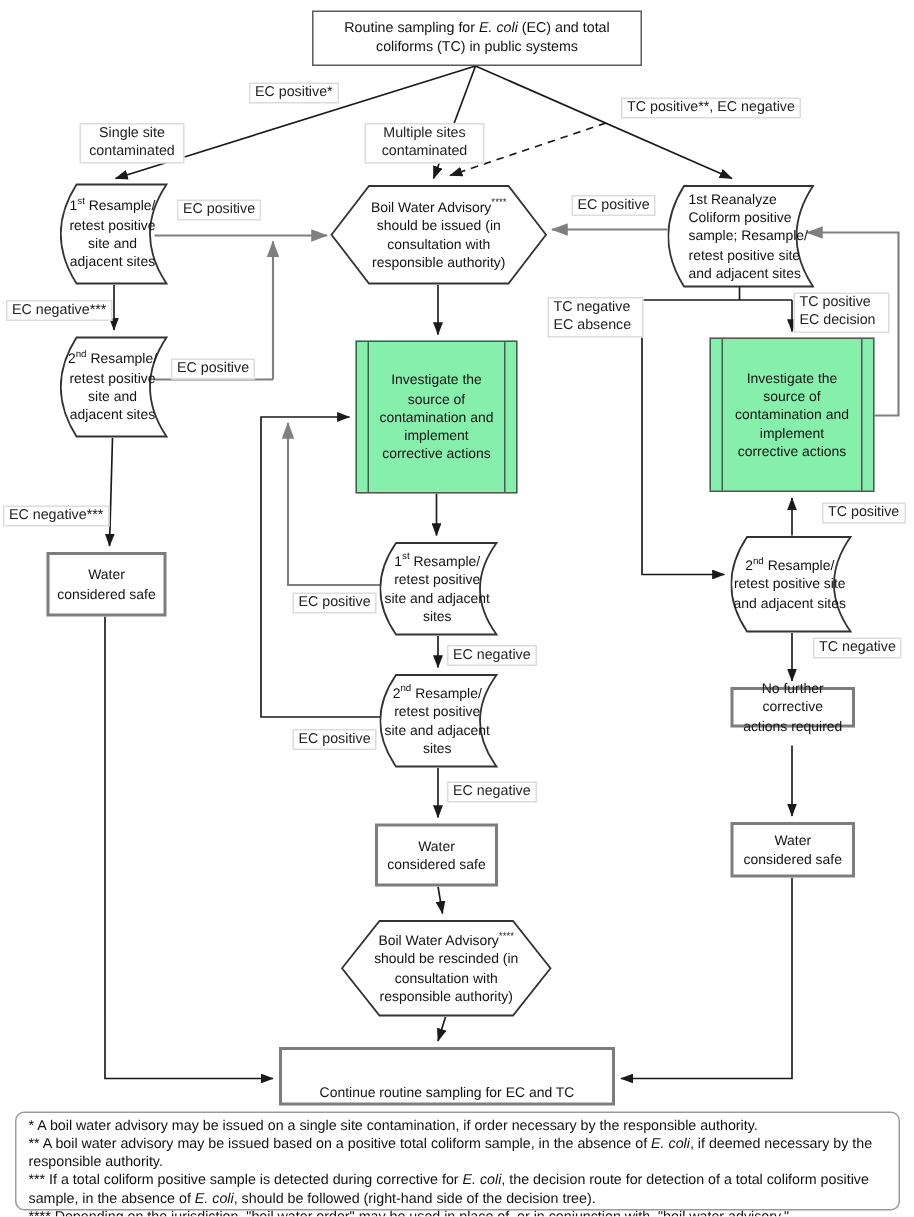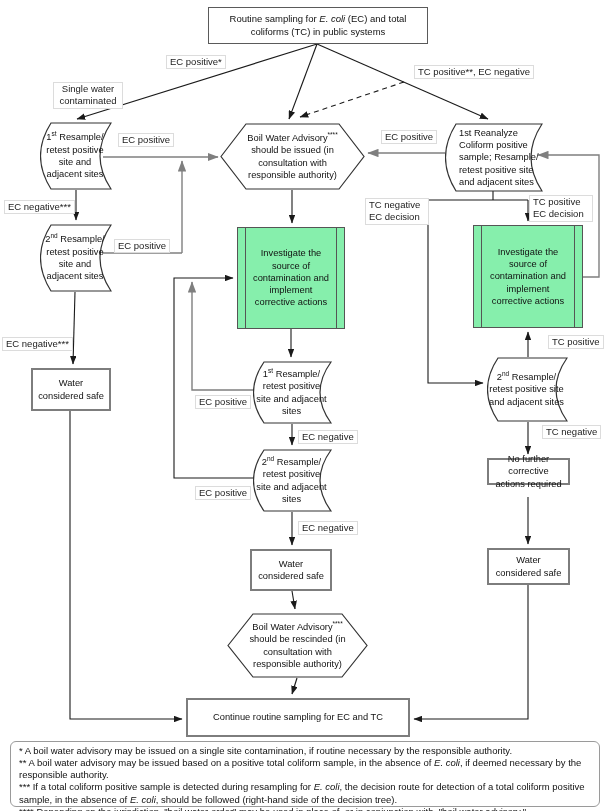--- a/index.html
+++ b/index.html
@@ -143,21 +143,21 @@
 
   <div class="node hex" style="left:227px;top:613px;width:141px;height:65px;">
     <svg class="shape" viewBox="0 0 141 65" preserveAspectRatio="none">
         <polygon points="1,32.5 26,1 115,1 140,32.5 115,64 26,64"></polygon>
       </svg>
     <div class="txt" style="left:16px;right:16px;">
         <div><span>Boil Water Advisory</span><sup>****</sup><span> should be rescinded (in consultation with responsible authority)</span></div>
       </div>
   </div>
 
-  <div class="node rect" style="left:186px;top:698px;width:224px;height:39px;">
+  <div class="node rect" style="left:186px;top:698px;width:224px;height:39px;align-items:flex-end;">
     <div>Continue routine sampling for EC and TC</div>
   </div>
 
   <div class="node stored left-text" style="left:445px;top:123px;width:98px;height:69px;">
     <svg class="shape" viewBox="0 0 98 69" preserveAspectRatio="none">
         <path d="M11,1 H97 Q75,34.5 97,68 H11 Q-10,34.5 11,1 Z"></path>
       </svg>
     <div class="txt">
         <div>1st Reanalyze Coliform positive sample; Resample/ retest positive site and adjacent sites</div>
       </div>
@@ -183,35 +183,36 @@
   <div class="node rect" style="left:487px;top:458px;width:83px;height:27px;">
     <div>No further corrective actions required</div>
   </div>
 
   <div class="node rect" style="left:487px;top:548px;width:83px;height:37px;">
     <div>Water considered safe</div>
   </div>
 
   <div class="lbl" style="left:166px;top:55px;">EC positive*</div>
   <div class="lbl" style="left:414px;top:65px;">TC positive**, EC negative</div>
-  <div class="lbl wrap" style="left:53px;top:82px;width:62px;text-align:center;">Single water contaminated</div>
+  <div class="lbl wrap" style="left:53px;top:82px;width:62px;text-align:center;">Single site contaminated</div>
+  <div class="lbl wrap" style="left:243px;top:82px;width:72px;text-align:center;">Multiple sites contaminated</div>
   <div class="lbl" style="left:118px;top:133px;">EC positive</div>
   <div class="lbl" style="left:381px;top:130px;">EC positive</div>
   <div class="lbl" style="left:4px;top:200px;">EC negative***</div>
   <div class="lbl" style="left:114px;top:239px;">EC positive</div>
-  <div class="lbl wrap" style="left:365px;top:198px;width:56px;">TC negative EC decision</div>
+  <div class="lbl wrap" style="left:365px;top:198px;width:56px;">TC negative EC absence</div>
   <div class="lbl wrap" style="left:529px;top:195px;width:56px;">TC positive EC decision</div>
   <div class="lbl" style="left:2px;top:337px;">EC negative***</div>
   <div class="lbl" style="left:195px;top:395px;">EC positive</div>
   <div class="lbl" style="left:298px;top:430px;">EC negative</div>
   <div class="lbl" style="left:195px;top:486px;">EC positive</div>
   <div class="lbl" style="left:298px;top:521px;">EC negative</div>
   <div class="lbl" style="left:548px;top:335px;">TC positive</div>
   <div class="lbl" style="left:542px;top:425px;">TC negative</div>
 
   <div class="fnbox" style="left:10px;top:741px;width:590px;height:66px;">
-    <div class="fn"><span>* A boil water advisory may be issued on a single site contamination, if routine necessary by the responsible authority.</span></div>
+    <div class="fn"><span>* A boil water advisory may be issued on a single site contamination, if order necessary by the responsible authority.</span></div>
     <div class="fn"><span>** A boil water advisory may be issued based on a positive total coliform sample, in the absence of </span><i>E. coli</i><span>, if deemed necessary by the responsible authority.</span></div>
-    <div class="fn"><span>*** If a total coliform positive sample is detected during resampling for </span><i>E. coli</i><span>, the decision route for detection of a total coliform positive sample, in the absence of </span><i>E. coli</i><span>, should be followed (right-hand side of the decision tree).</span></div>
+    <div class="fn"><span>*** If a total coliform positive sample is detected during corrective for </span><i>E. coli</i><span>, the decision route for detection of a total coliform positive sample, in the absence of </span><i>E. coli</i><span>, should be followed (right-hand side of the decision tree).</span></div>
     <div class="fn"><span>**** Depending on the jurisdiction, "boil water order" may be used in place of, or in conjunction with, "boil water advisory."</span></div>
   </div>
 
 </div>
 
 </body></html>

